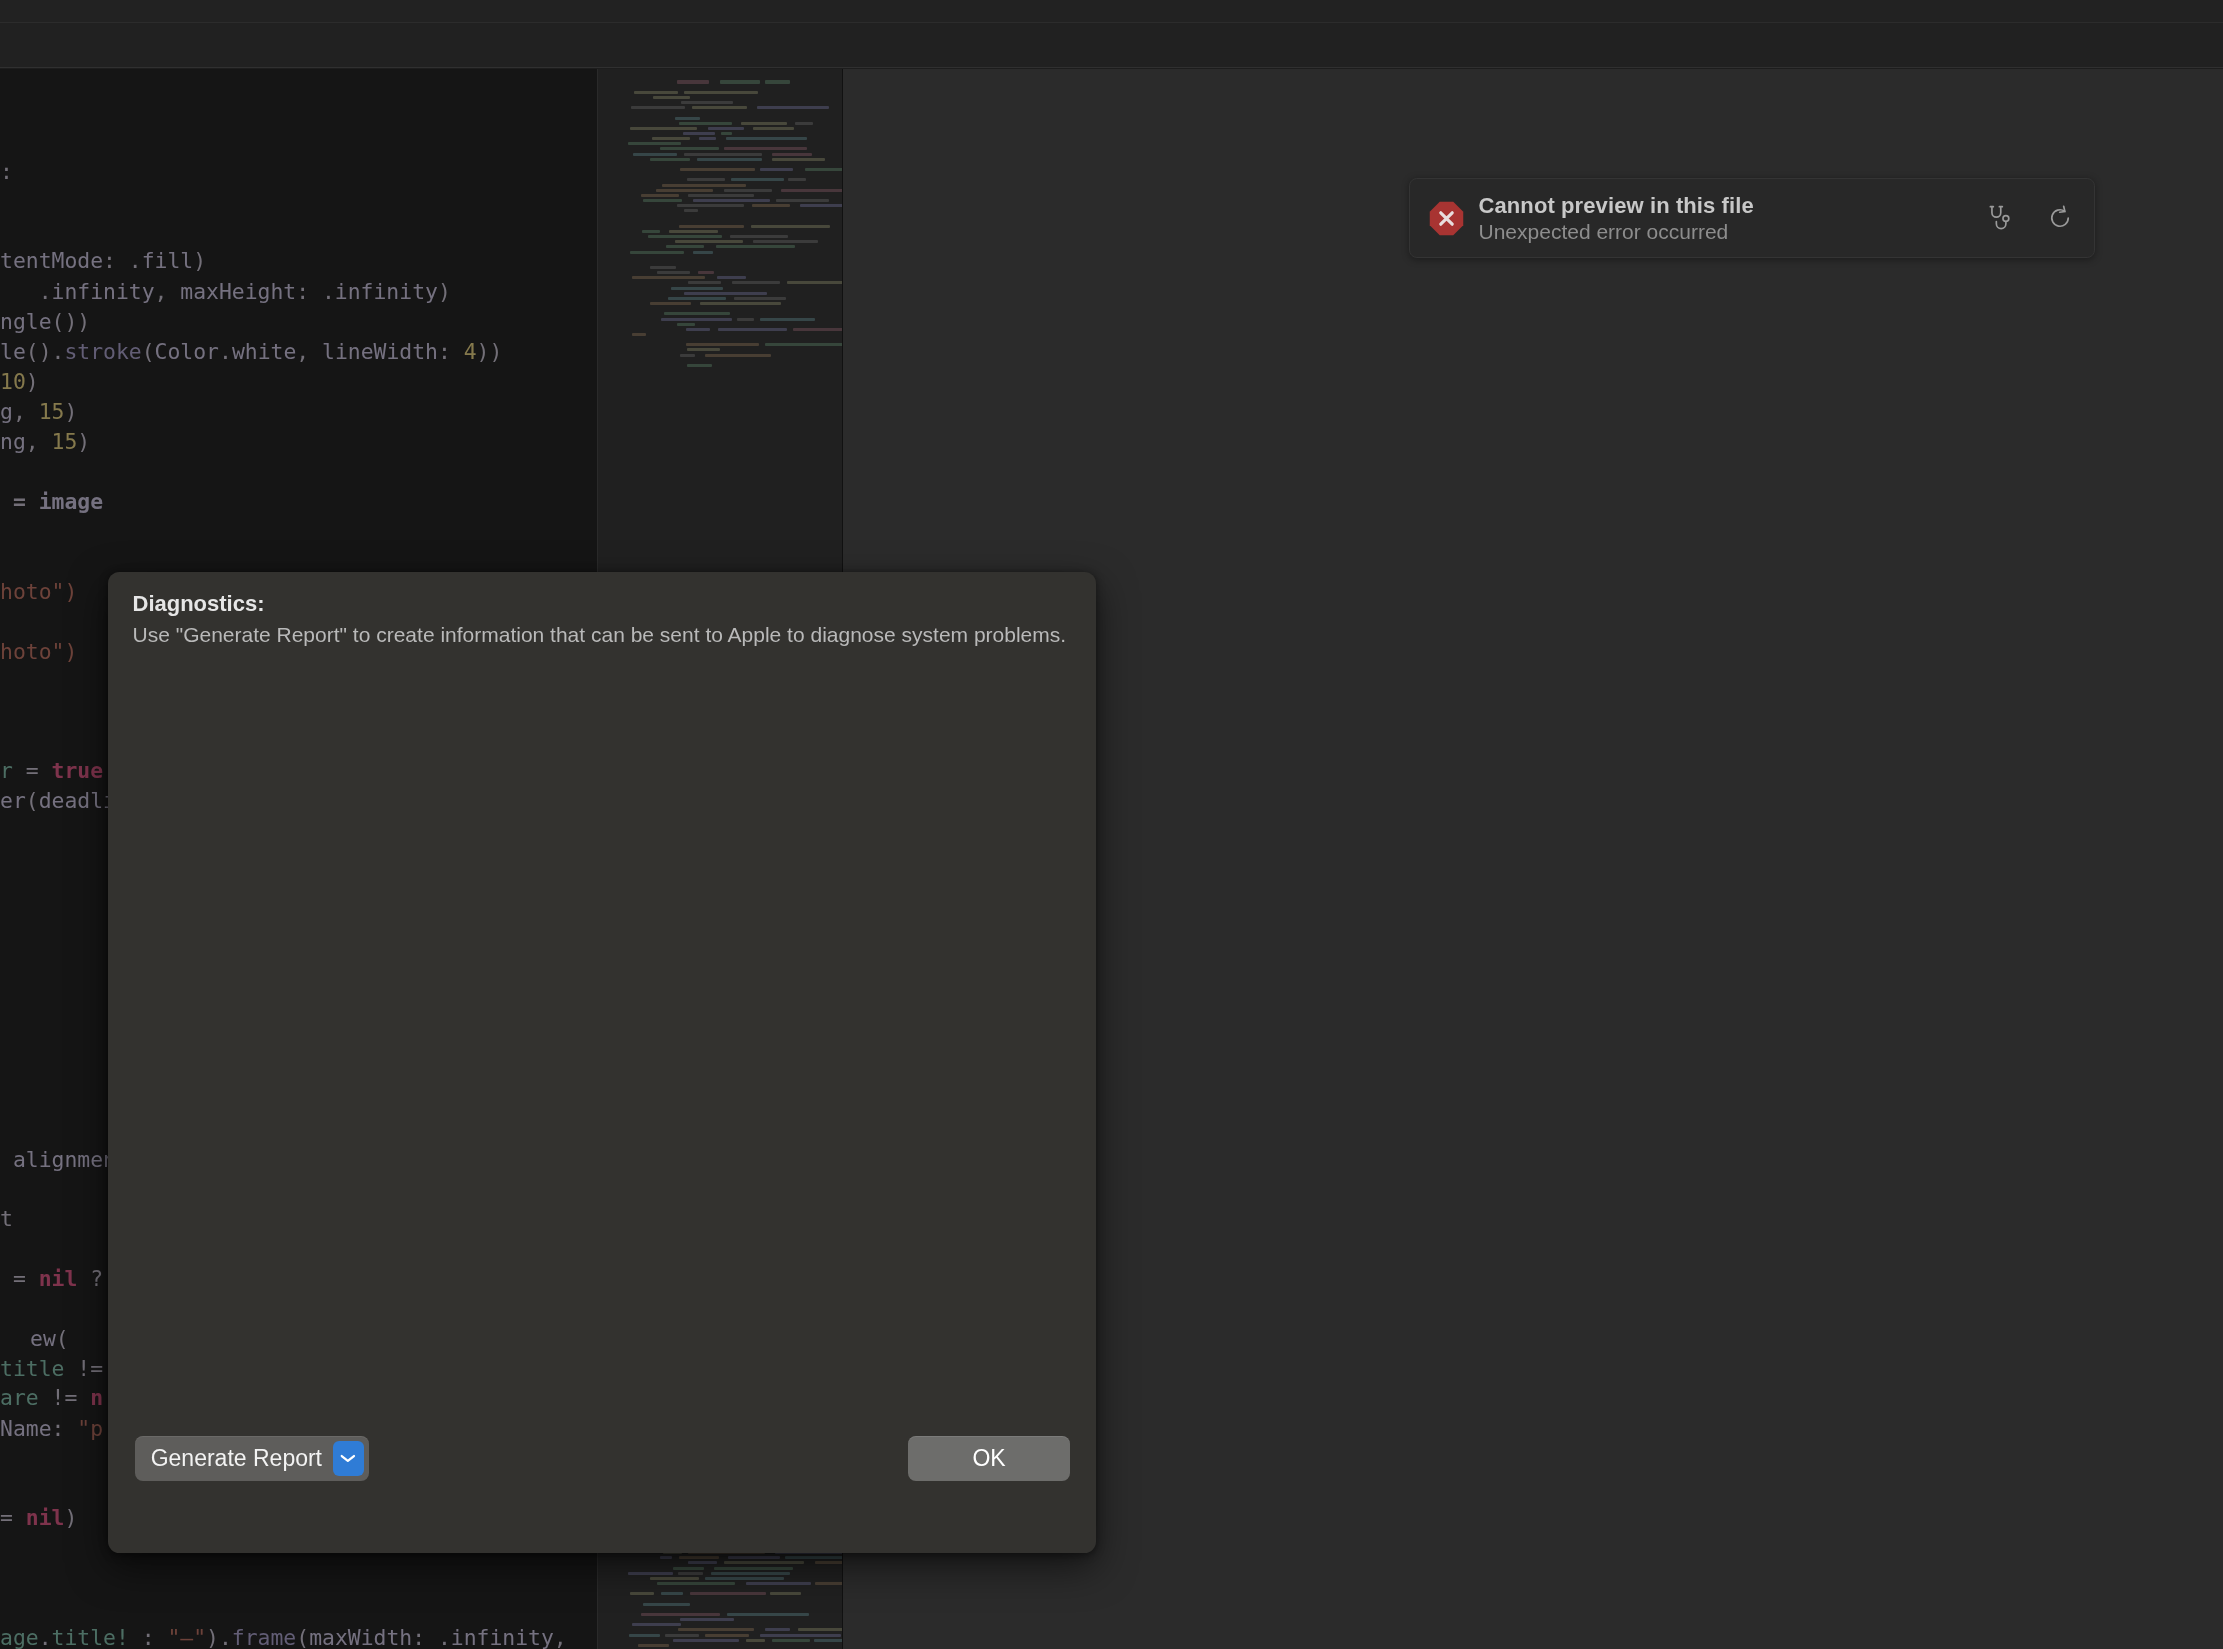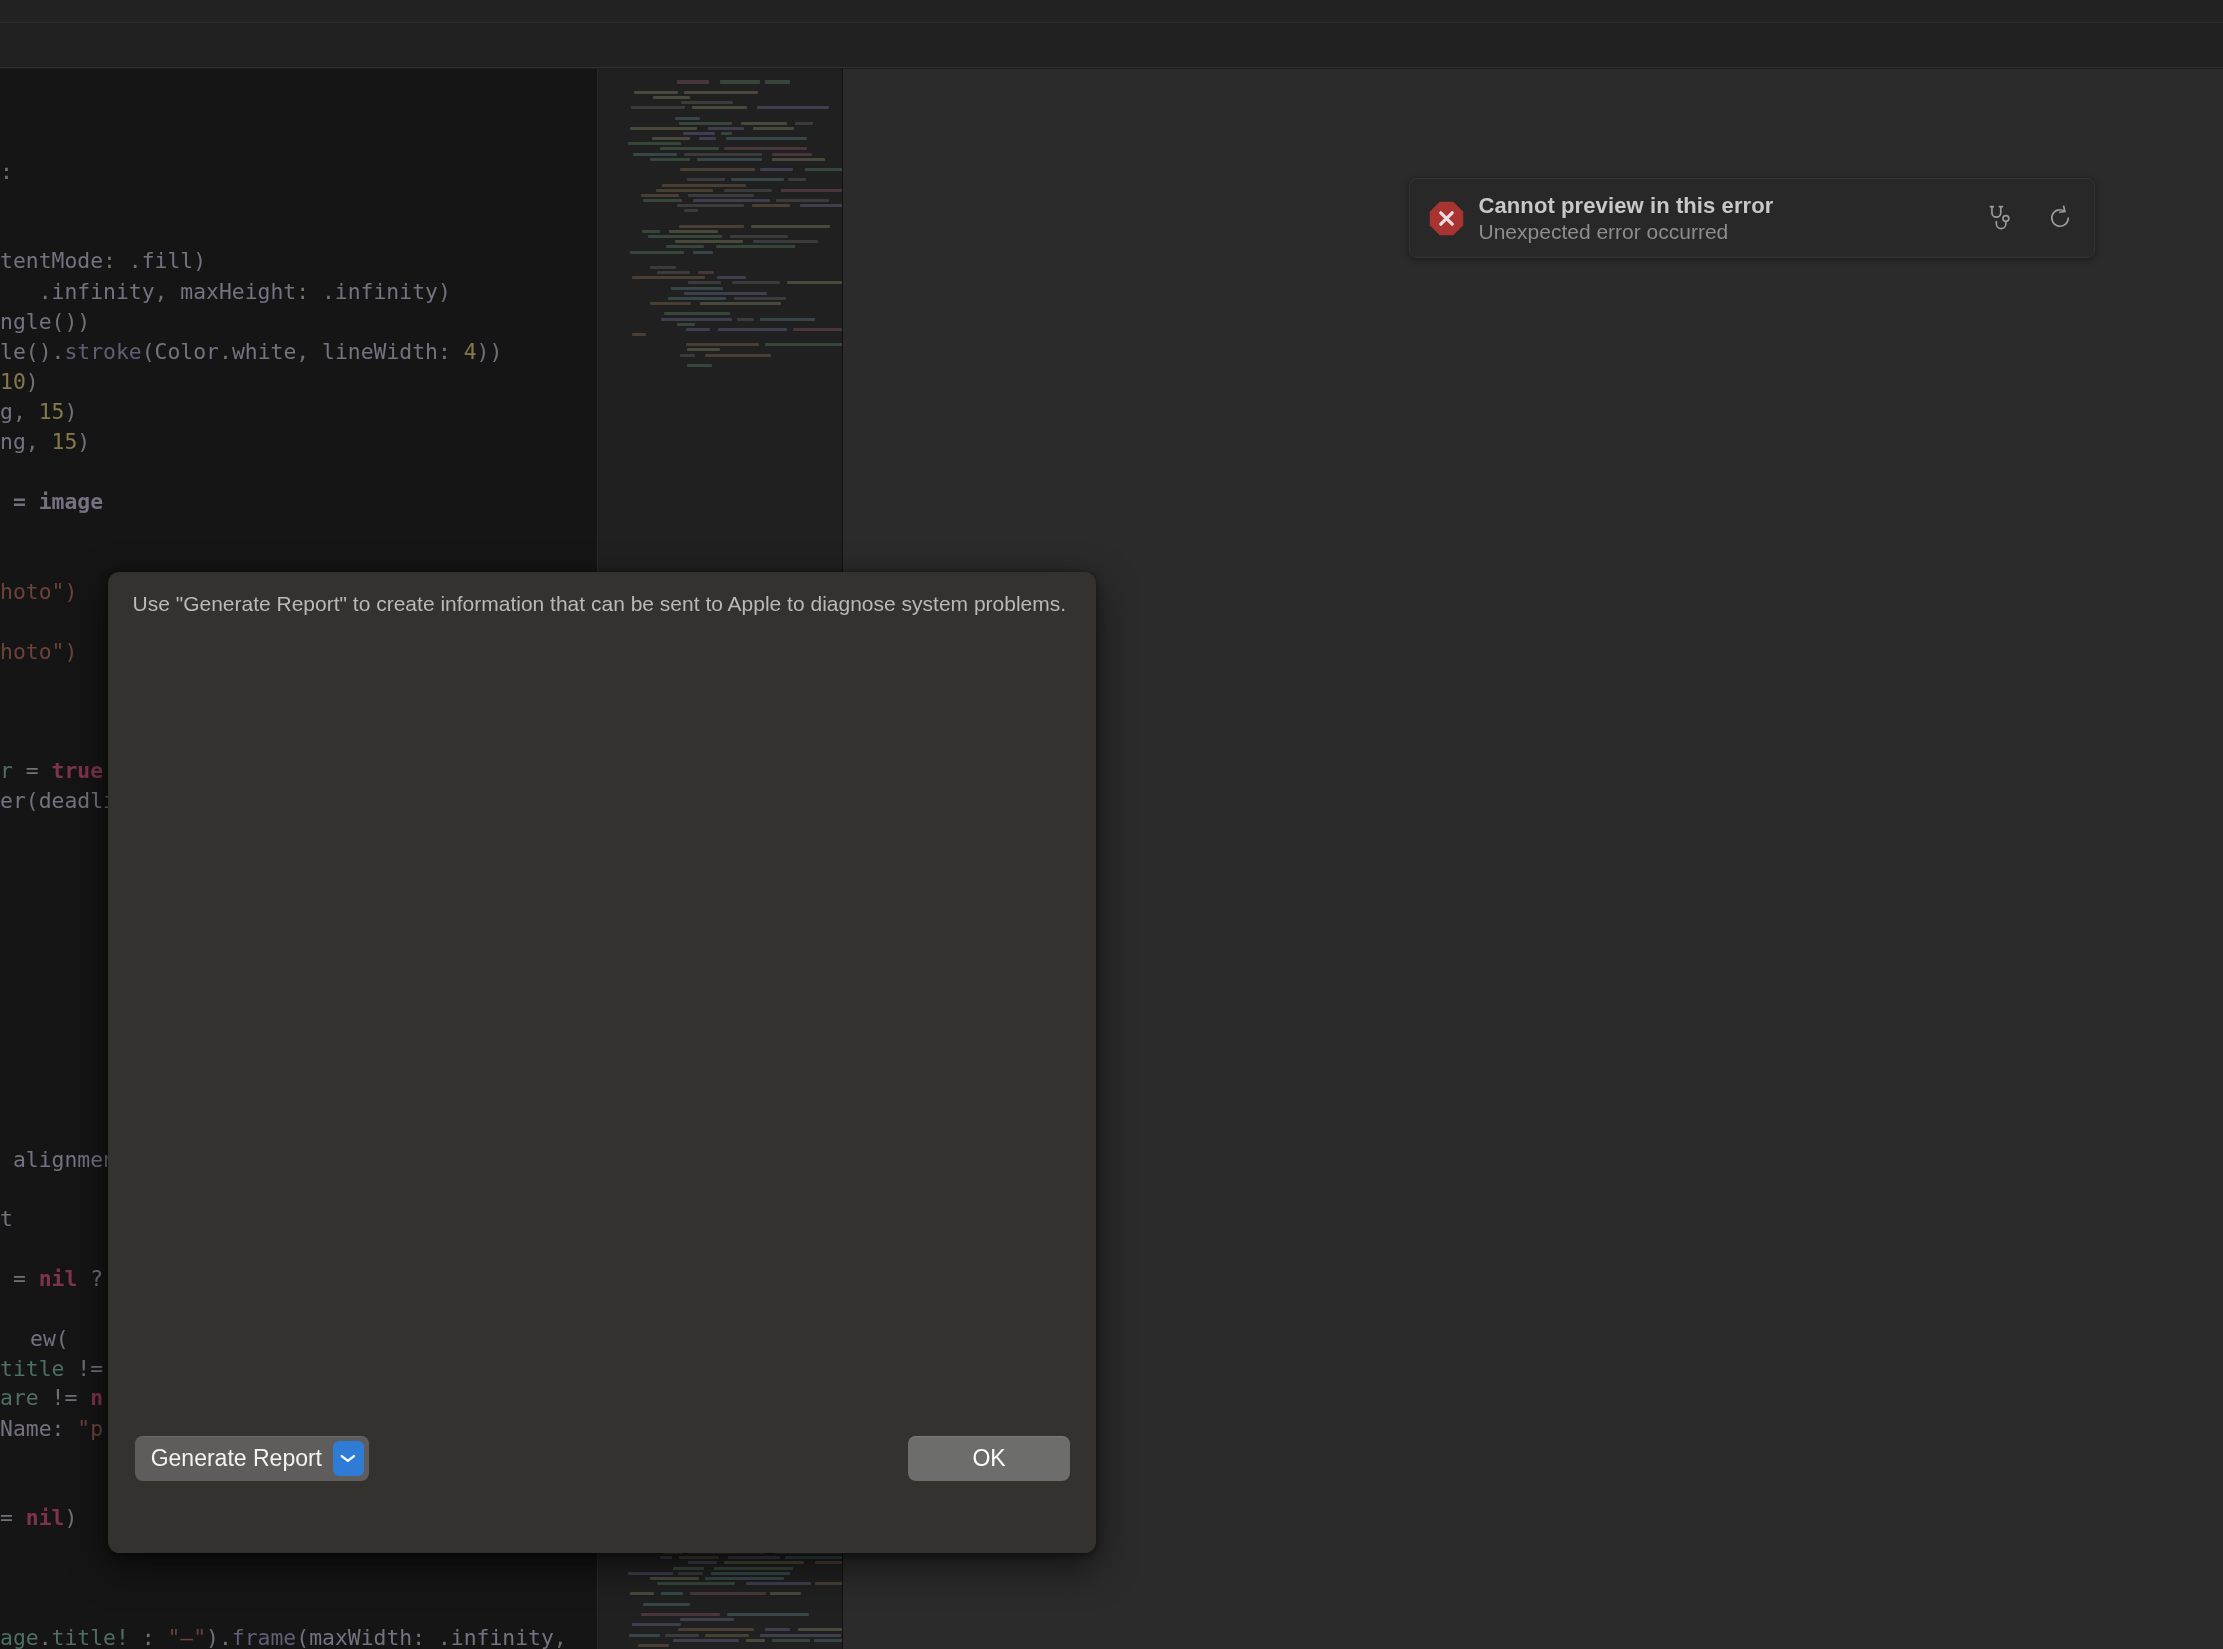--- a/index.html
+++ b/index.html
@@ -488,21 +488,21 @@
   <div class="preview-pane"></div>
 
   <div class="banner">
     <div class="banner-icon">
       <svg width="37" height="37" viewBox="0 0 42 42">
         <polygon points="13.3,2 28.7,2 40,13.3 40,28.7 28.7,40 13.3,40 2,28.7 2,13.3" fill="#a83432"></polygon>
         <path d="M14.5 14.5 L27.5 27.5 M27.5 14.5 L14.5 27.5" stroke="#e8dede" stroke-width="3.6" stroke-linecap="round"></path>
       </svg>
     </div>
     <div class="banner-text">
-      <div class="banner-title">Cannot preview in this error</div>
+      <div class="banner-title">Cannot preview in this file</div>
       <div class="banner-sub">Unexpected error occurred</div>
     </div>
     <div class="banner-actions">
       <div class="banner-btn">
         <svg width="30" height="30" viewBox="0 0 34 34" fill="none" stroke="#9a9a9a" stroke-width="1.9" stroke-linecap="round">
           <path d="M9 4.5 v6.5 a5 5 0 0 0 10 0 V4.5"></path>
           <path d="M7.2 4.2 h3.4 M17.4 4.2 h3.4"></path>
           <path d="M14 21 v2.6 a5.4 5.4 0 0 0 10.8 0 v-2.2"></path>
           <circle cx="24.8" cy="17.6" r="3.3"></circle>
         </svg>
@@ -510,20 +510,21 @@
       <div class="banner-btn">
         <svg width="28" height="28" viewBox="0 0 32 32" fill="none" stroke="#9a9a9a" stroke-width="1.9" stroke-linecap="round">
           <path d="M25.4 16 a9.4 9.4 0 1 1 -4.2 -7.8"></path>
           <polyline points="20.2,2.6 21.6,8.6 15.6,9.4"></polyline>
         </svg>
       </div>
     </div>
   </div>
 
   <div class="sheet">
+    <div class="sheet-title">Diagnostics:</div>
     <div class="sheet-desc">Use "Generate Report" to create information that can be sent to Apple to diagnose system problems.</div>
   </div>
 
 
   <div class="sheet-footer">
     <div class="btn-split">
       <span class="btn-split-label">Generate Report</span>
       <span class="btn-chevron">
         <svg width="15.7" height="10.5" viewBox="0 0 18 12" fill="none" stroke="#ffffff" stroke-width="2.6" stroke-linecap="round" stroke-linejoin="round">
           <polyline points="2,3.5 9,9 16,3.5"></polyline>

